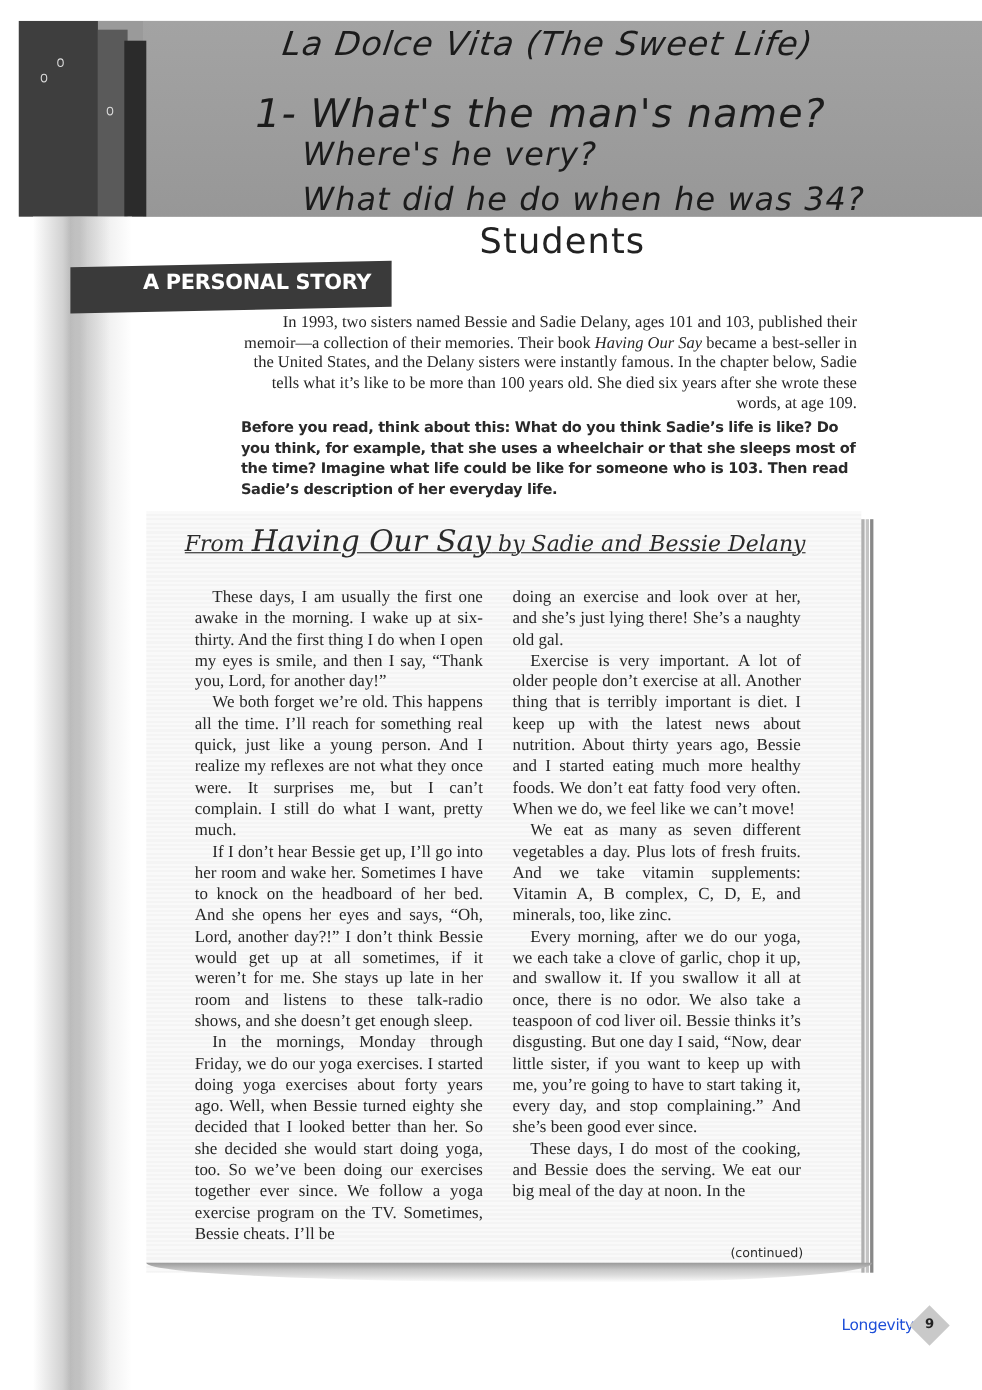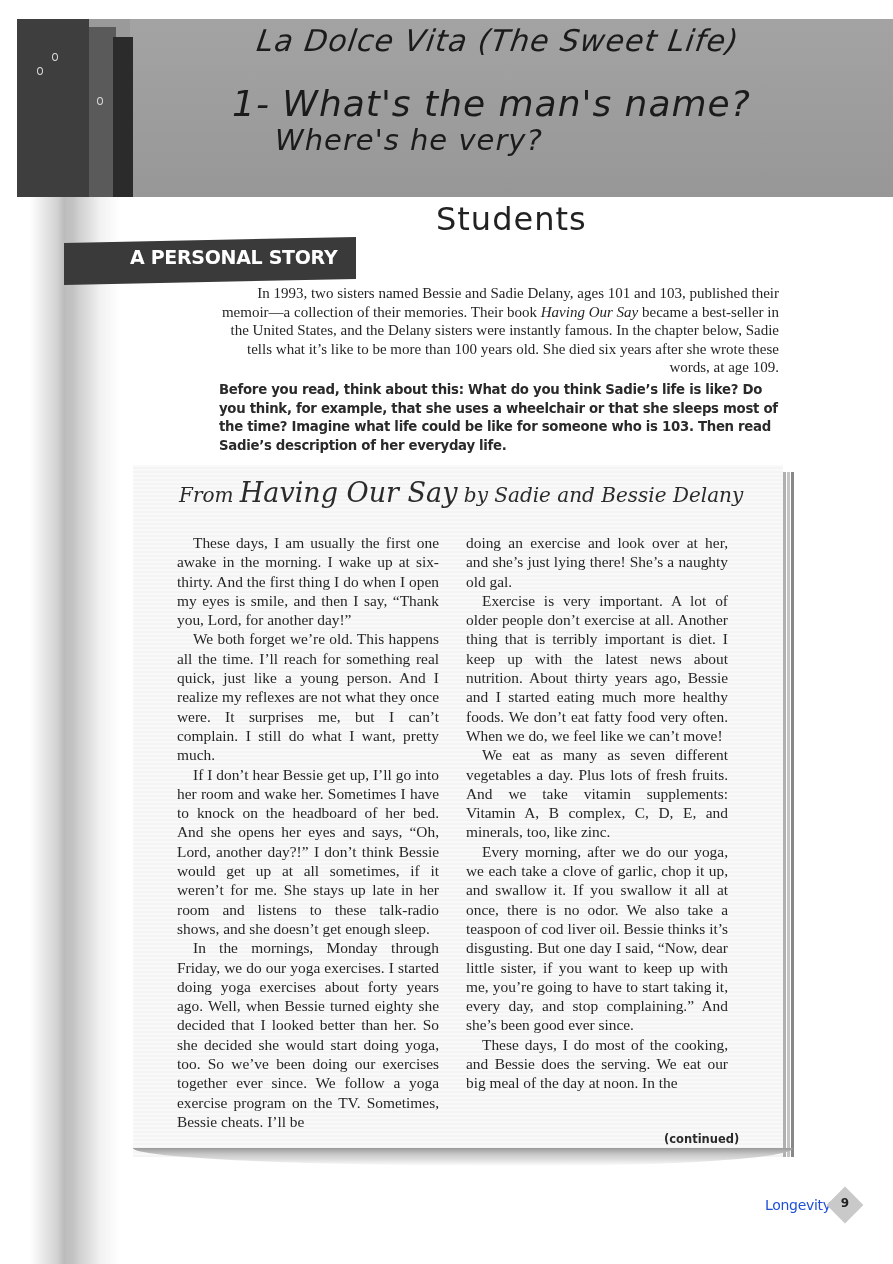--- a/index.html
+++ b/index.html
@@ -34,30 +34,30 @@
   .intro i { font-style: italic; }
   .prompt { position: absolute; left: 219px; top: 381px; width: 570px; font-family: "DejaVu Sans", sans-serif; font-weight: bold; font-size: 13.3px; line-height: 18.6px; color: #2a2a2a; letter-spacing: -0.3px; }
 
   
   .excerpt { position: absolute; left: 133px; top: 465px; width: 650px; height: 692px;
     background: repeating-linear-gradient(0deg,#f4f4f4 0 2px,#f9f9f9 2px 4px); }
   .excerpt-edge { position: absolute; top: 472px; width: 3px; height: 685px; background: #b0b0b0; }
   .excerpt-bottom { position: absolute; left: 133px; top: 1148px; width: 660px; height: 18px;
     background: linear-gradient(180deg,#9a9a9a 0%,#c8c8c8 35%,#dadada 60%,#ffffff 100%);
     border-radius: 0 0 40% 60% / 0 0 100% 100%; }
-  .excerpt-title { position: absolute; left: 179px; top: 477px; font-family: "DejaVu Serif", serif; font-style: italic; color: #2b2b2b; white-space: nowrap; }
+  .excerpt-title { position: absolute; left: 168px; top: 477px; font-family: "DejaVu Serif", serif; font-style: italic; color: #2b2b2b; white-space: nowrap; text-decoration: underline; }
   .excerpt-title .small { font-size: 20px; }
   .excerpt-title .big { font-size: 27px; }
 
   .col { position: absolute; top: 533px; width: 262px; font-family: "Liberation Serif", serif; font-size: 15.4px; line-height: 19.3px; color: #262626; text-align: justify; }
   .col p { margin: 0; text-indent: 16px; }
   .col p.cont { text-indent: 0; }
   .col-left { left: 177px; }
   .col-right { left: 466px; }
-  .continued { position: absolute; left: 664px; top: 1132px; font-family: "DejaVu Sans", sans-serif; font-weight: bold; font-size: 11.5px; color: #2a2a2a; }
+  .continued { position: absolute; left: 664px; top: 1132px; font-family: "DejaVu Sans", sans-serif; font-weight: normal; font-size: 11.5px; color: #2a2a2a; }
 
   
   .footer-label { position: absolute; left: 737px; top: 1197px; font-family: "DejaVu Sans", sans-serif; font-size: 14px; color: #1d4ed8; letter-spacing: -0.3px; margin-left: 28px; }
   .page-badge { position: absolute; left: 832px; top: 1192px; width: 26px; height: 26px; background: #c9c9c9; transform: rotate(45deg); }
   .page-num { position: absolute; left: 832px; top: 1196px; width: 26px; text-align: center; font-family: "DejaVu Sans", sans-serif; font-weight: bold; font-size: 12px; color: #222; }
 </style>
 </head>
 <body>
 
 <div class="photo">
@@ -66,20 +66,21 @@
     <span class="knob" style="left:20px;top:48px"></span>
     <span class="knob" style="left:35px;top:34px"></span>
   </div>
   <div class="door2">
     <span class="knob" style="left:8px;top:70px"></span>
   </div>
   <div class="door3"></div>
   <div class="hw hw-title">La Dolce Vita (The Sweet Life)</div>
   <div class="hw hw-q1">1- What's the man's name?</div>
   <div class="hw hw-q2">Where's he very?</div>
+  <div class="hw hw-q3">What did he do when he was 34?</div>
 </div>
 <div class="hw hw-students">Students</div>
 
 <div class="spine"></div>
 <div class="spine2"></div>
 
 <div class="banner"></div>
 <div class="banner-text">A PERSONAL STORY</div>
 
 <div class="intro">

